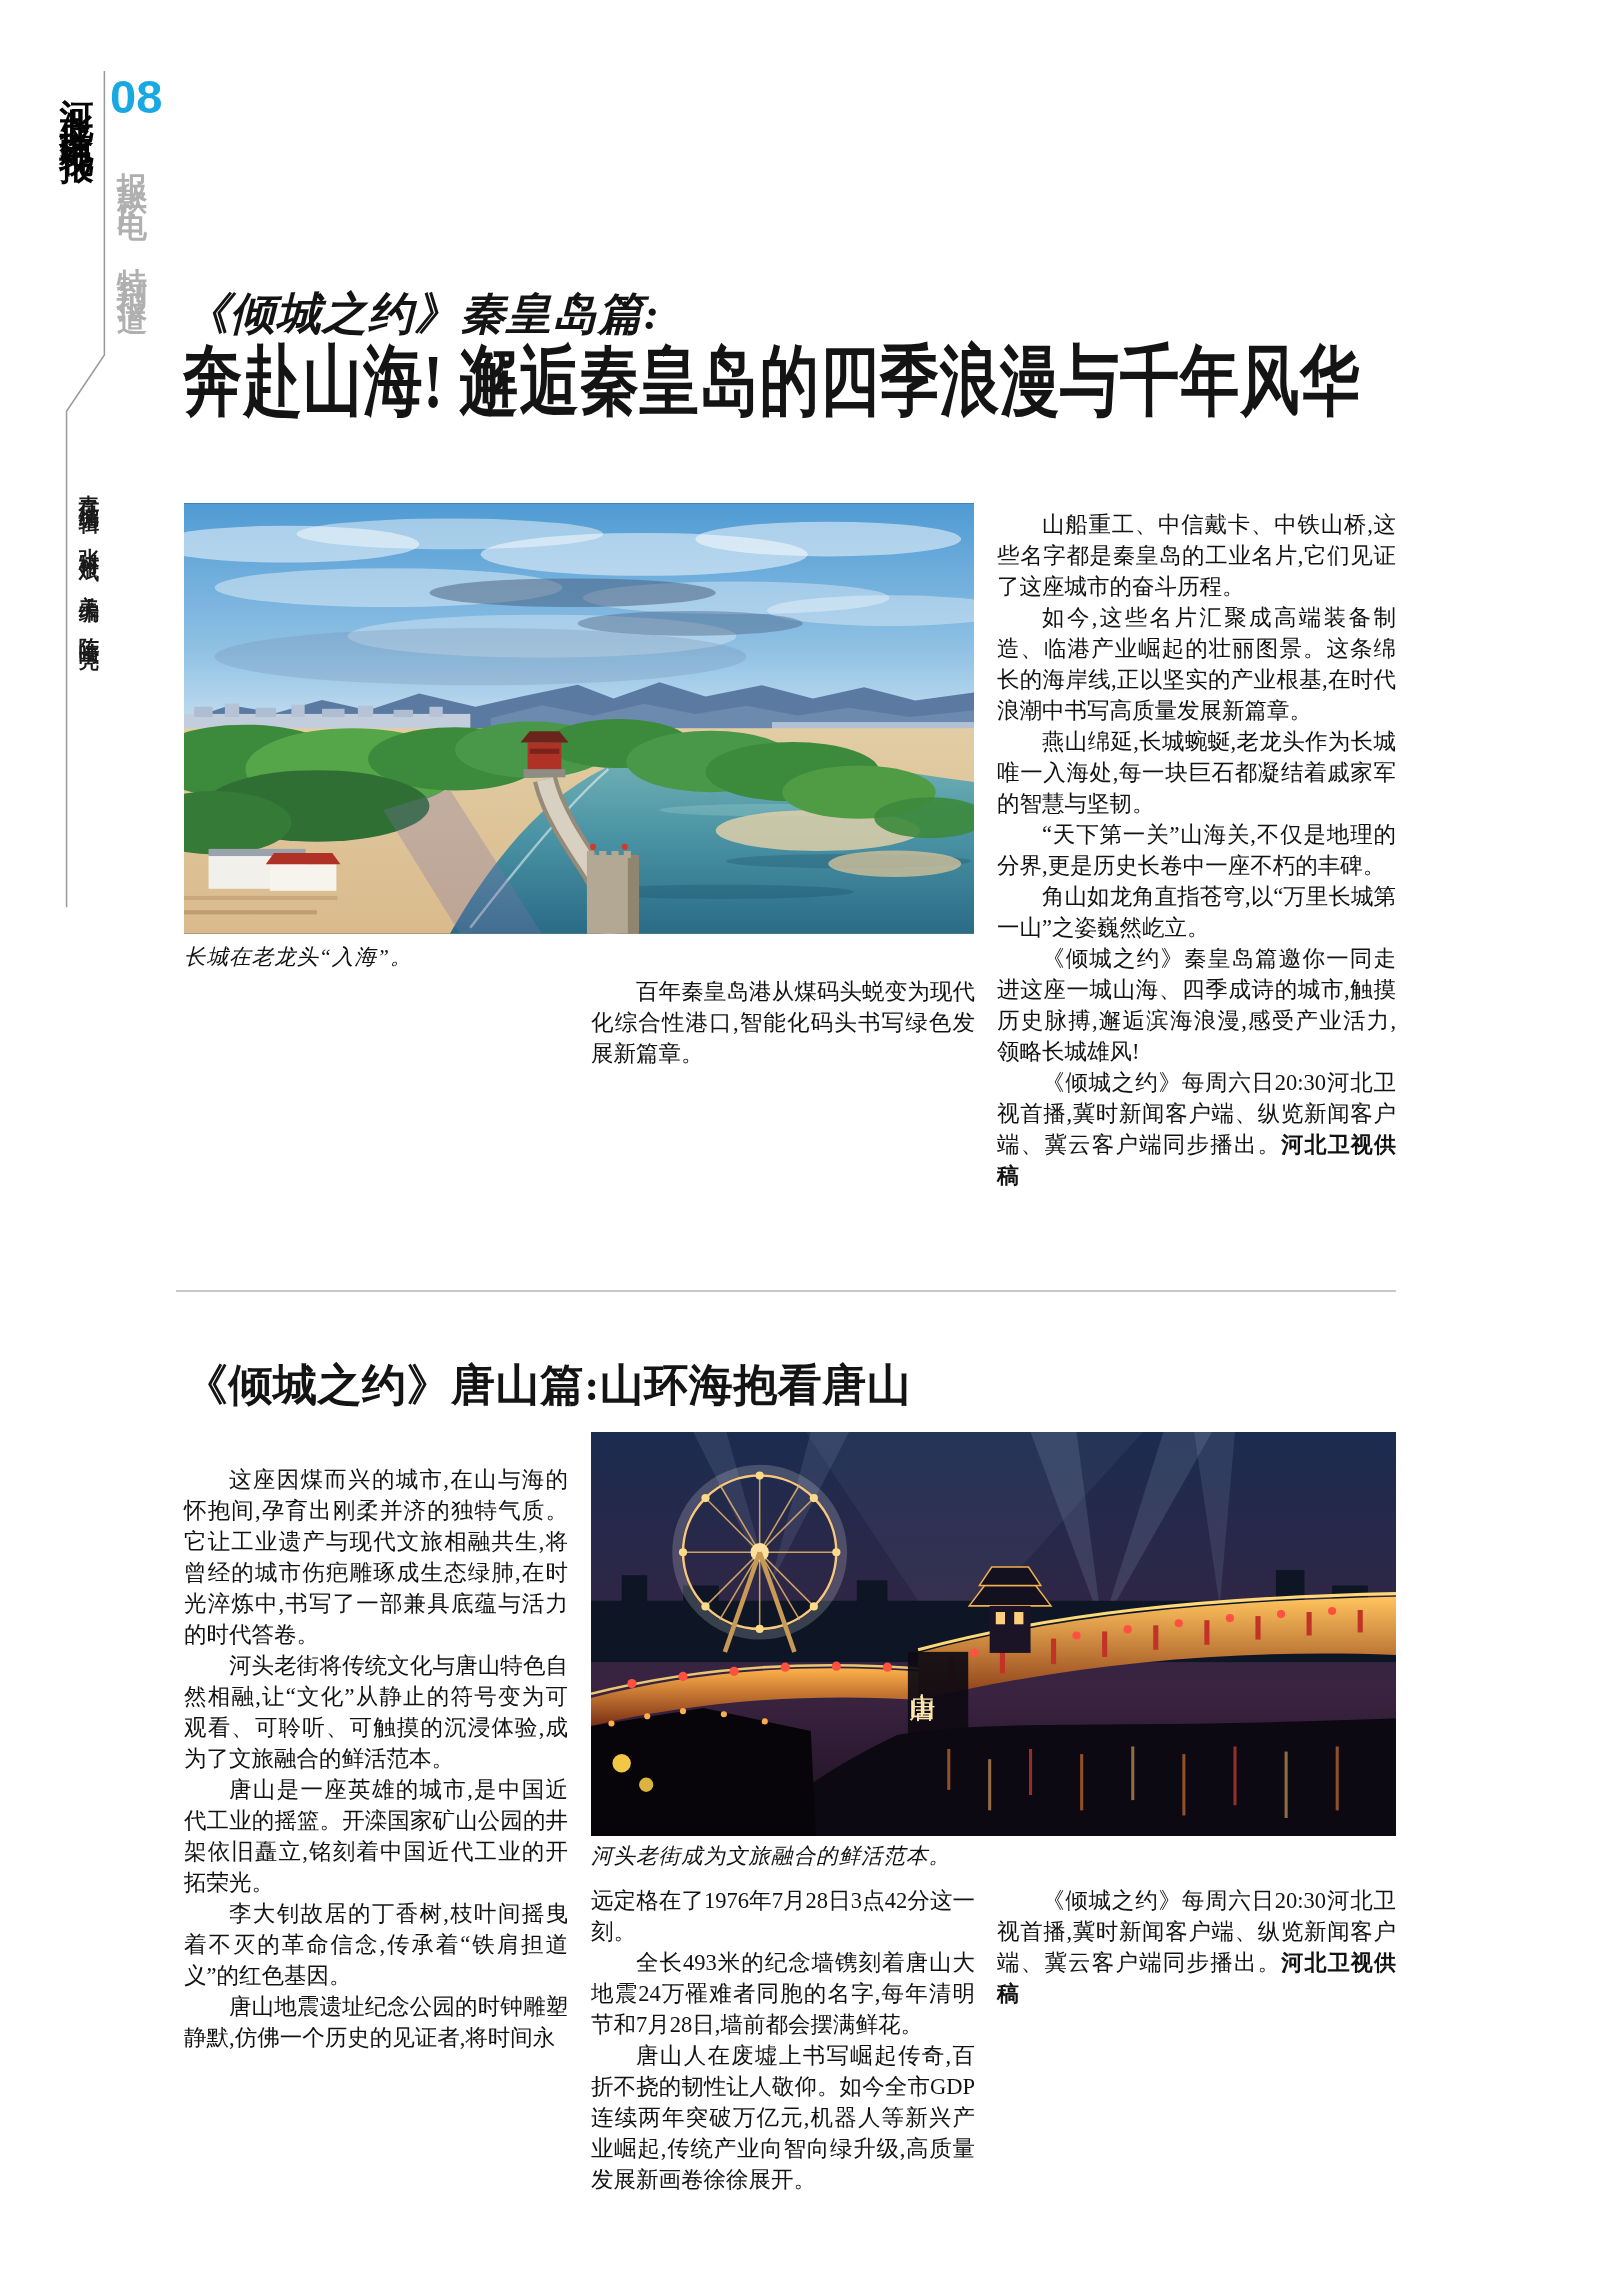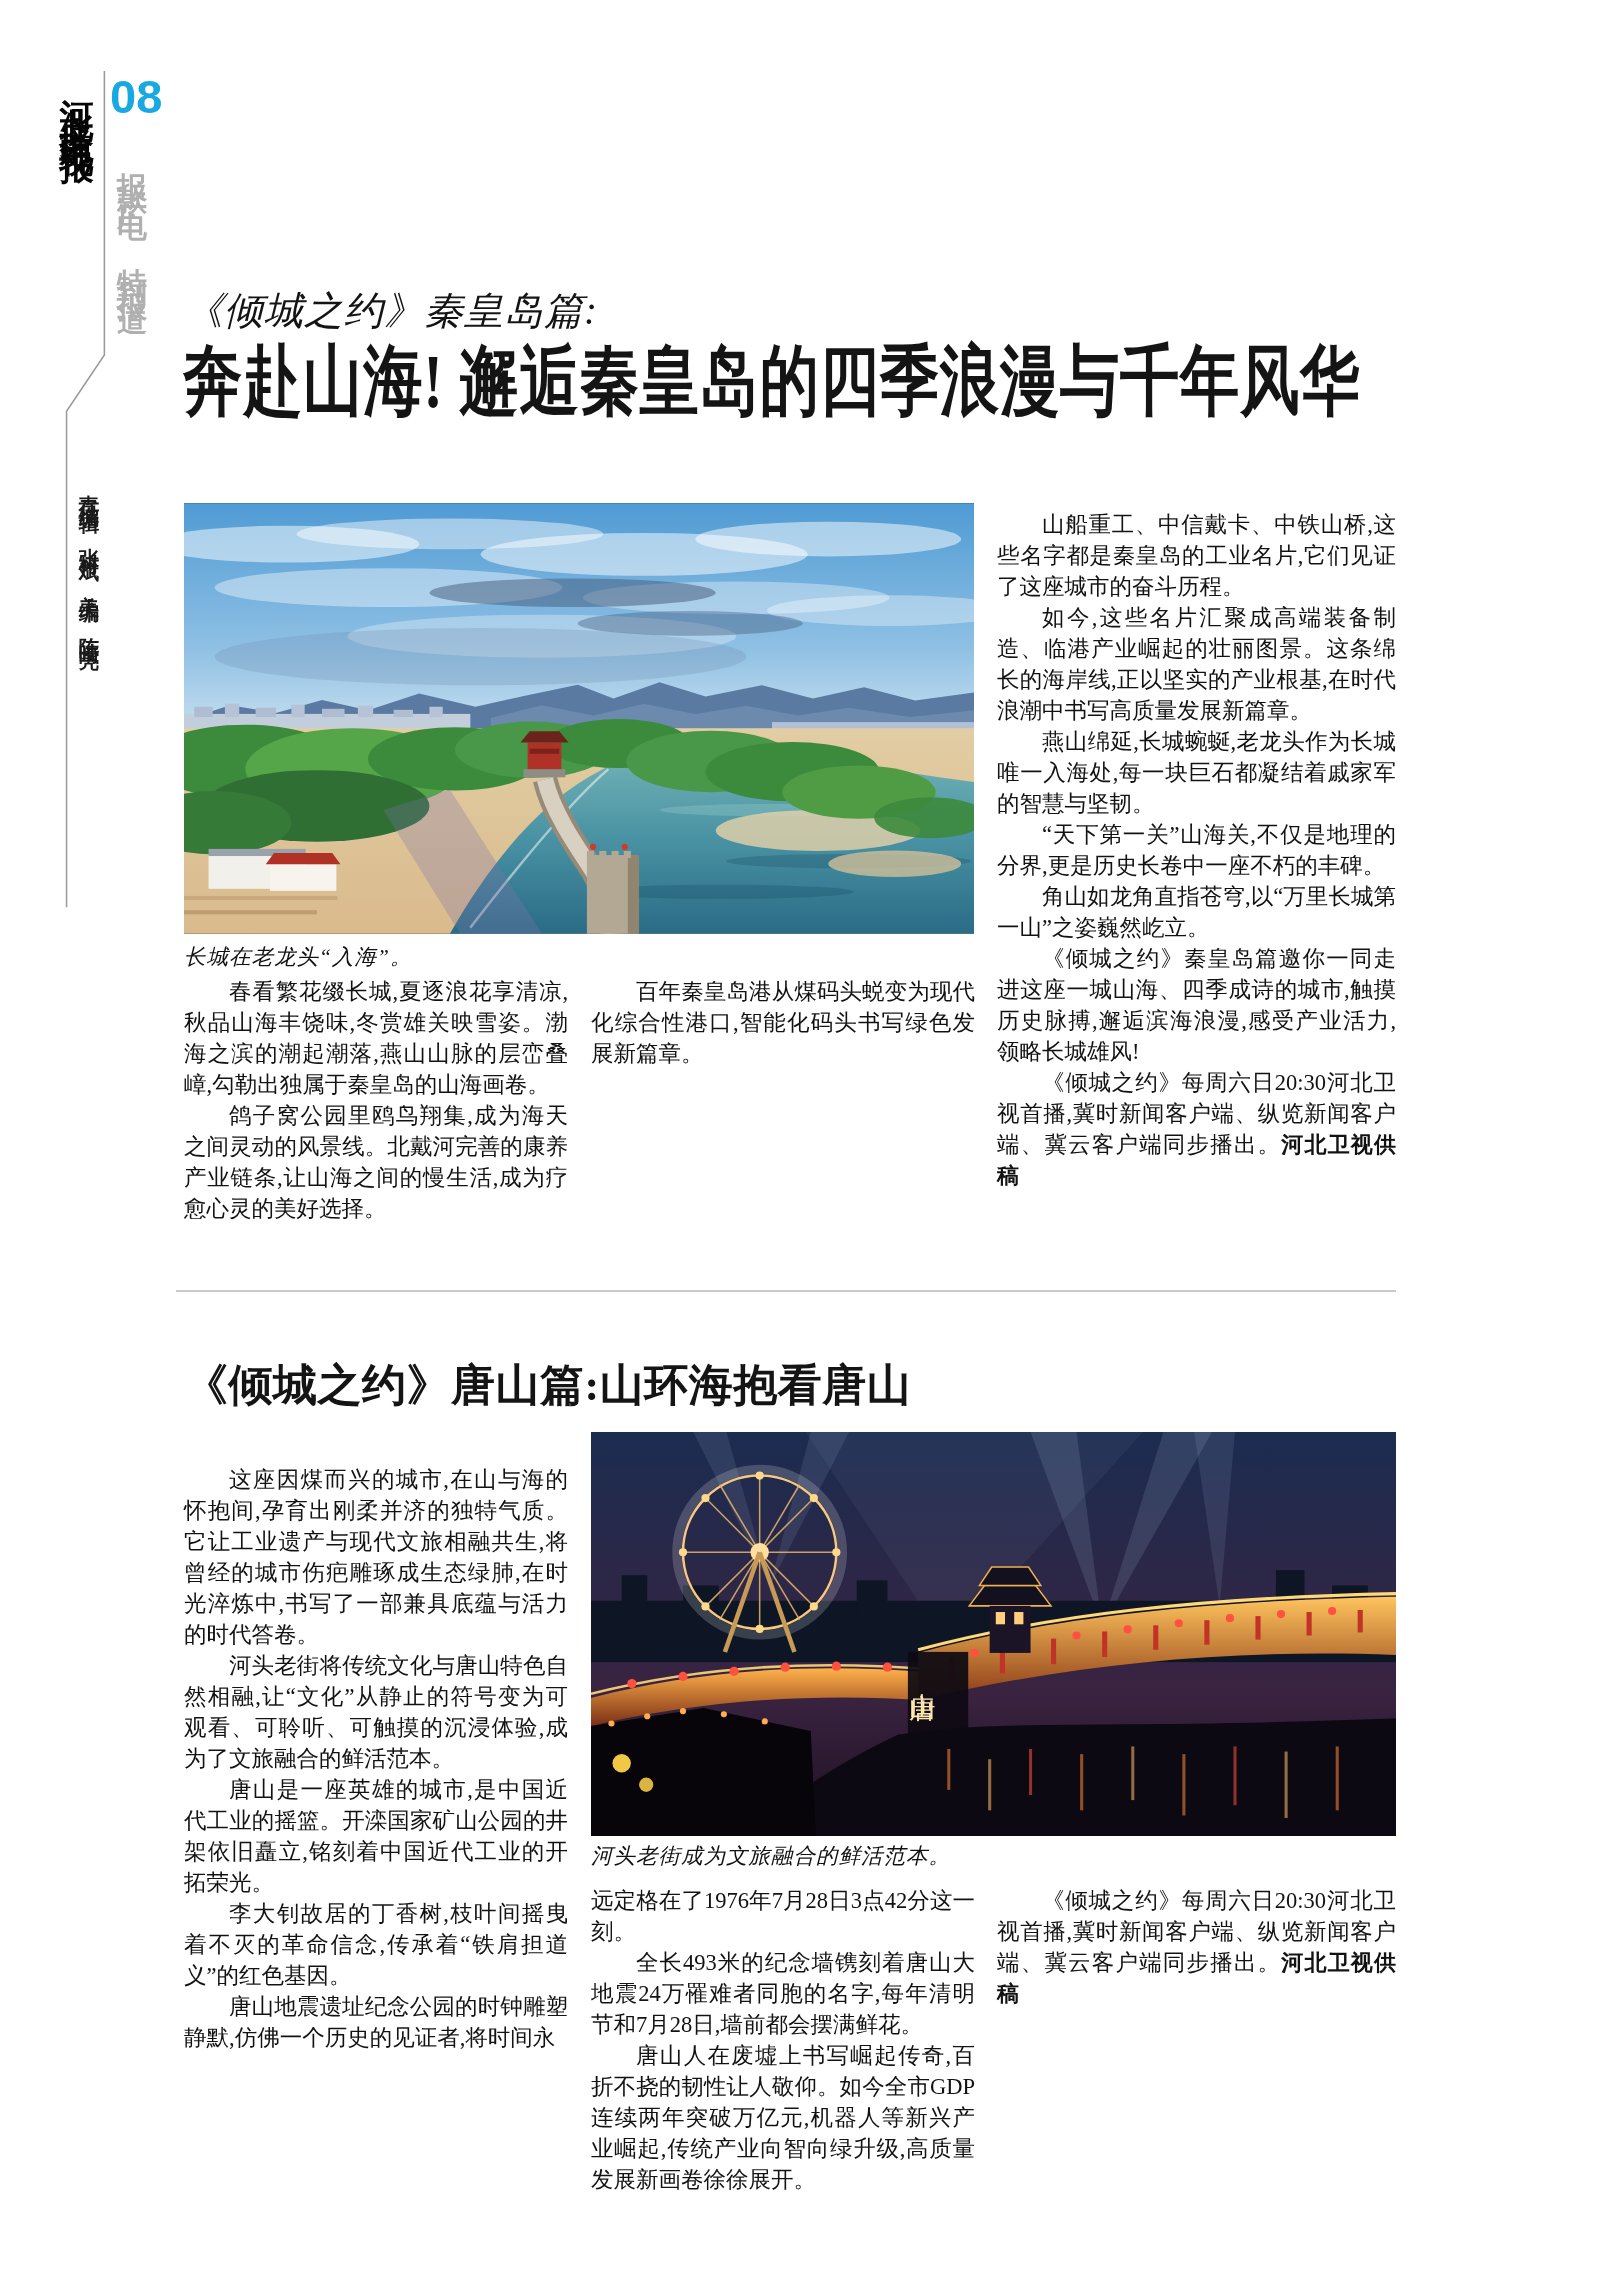--- a/index.html
+++ b/index.html
@@ -26,21 +26,21 @@
   .editors-vert {
     position:absolute; left:75px; top:478px;
     writing-mode:vertical-rl; text-orientation:upright;
     font-family:"Liberation Sans","DejaVu Sans",sans-serif;
     font-size:20.5px; font-weight:700; letter-spacing:6.1px; color:#1a1a1a;
   }
   .sidebar-rule { position:absolute; left:51px; top:66px; }
   
   .a1-kicker {
     position:absolute; left:184px; top:284px;
-    font-size:39px; font-weight:400; font-style:italic; letter-spacing:1px;
+    font-size:45px; font-weight:700; font-style:italic; letter-spacing:1px;
     white-space:nowrap;
   }
   .a1-title {
     position:absolute; left:183px; top:339px;
     font-size:77px; font-weight:900; white-space:nowrap; line-height:1.1;
     transform:scaleX(0.77); transform-origin:left top; letter-spacing:1px;
   }
   
   .photo { position:absolute; overflow:hidden; background:#234; }
   #photo1 { left:184px; top:503px; width:790px; height:431px; }
@@ -189,24 +189,20 @@
         <rect x="48" y="676" width="190" height="14" fill="#9aa3ad"></rect>
         <rect x="168" y="706" width="130" height="52" fill="#f7f4ee"></rect>
         <polygon points="160,706 306,706 290,684 176,684" fill="#b03226"></polygon>
         <rect x="0" y="768" width="300" height="8" fill="#caa97e"></rect>
         <rect x="0" y="796" width="260" height="8" fill="#bf9d72"></rect>
       </g>
     </svg>
   </div>
   <div class="caption" id="caption1">长城在老龙头“入海”。</div>
 
-  <div class="col" id="a1-col1">
-      <p>春看繁花缀长城,夏逐浪花享清凉,秋品山海丰饶味,冬赏雄关映雪姿。渤海之滨的潮起潮落,燕山山脉的层峦叠嶂,勾勒出独属于秦皇岛的山海画卷。</p>
-      <p>鸽子窝公园里鸥鸟翔集,成为海天之间灵动的风景线。北戴河完善的康养产业链条,让山海之间的慢生活,成为疗愈心灵的美好选择。</p>
-    </div>
   <div class="col" id="a1-col2">
       <p>百年秦皇岛港从煤码头蜕变为现代化综合性港口,智能化码头书写绿色发展新篇章。</p>
     </div>
   <div class="col" id="a1-col3">
     <div>
         <p>山船重工、中信戴卡、中铁山桥,这些名字都是秦皇岛的工业名片,它们见证了这座城市的奋斗历程。</p>
         <p>如今,这些名片汇聚成高端装备制造、临港产业崛起的壮丽图景。这条绵长的海岸线,正以坚实的产业根基,在时代浪潮中书写高质量发展新篇章。</p>
         <p>燕山绵延,长城蜿蜒,老龙头作为长城唯一入海处,每一块巨石都凝结着戚家军的智慧与坚韧。</p>
         <p>“天下第一关”山海关,不仅是地理的分界,更是历史长卷中一座不朽的丰碑。</p>
         <p>角山如龙角直指苍穹,以“万里长城第一山”之姿巍然屹立。</p>

